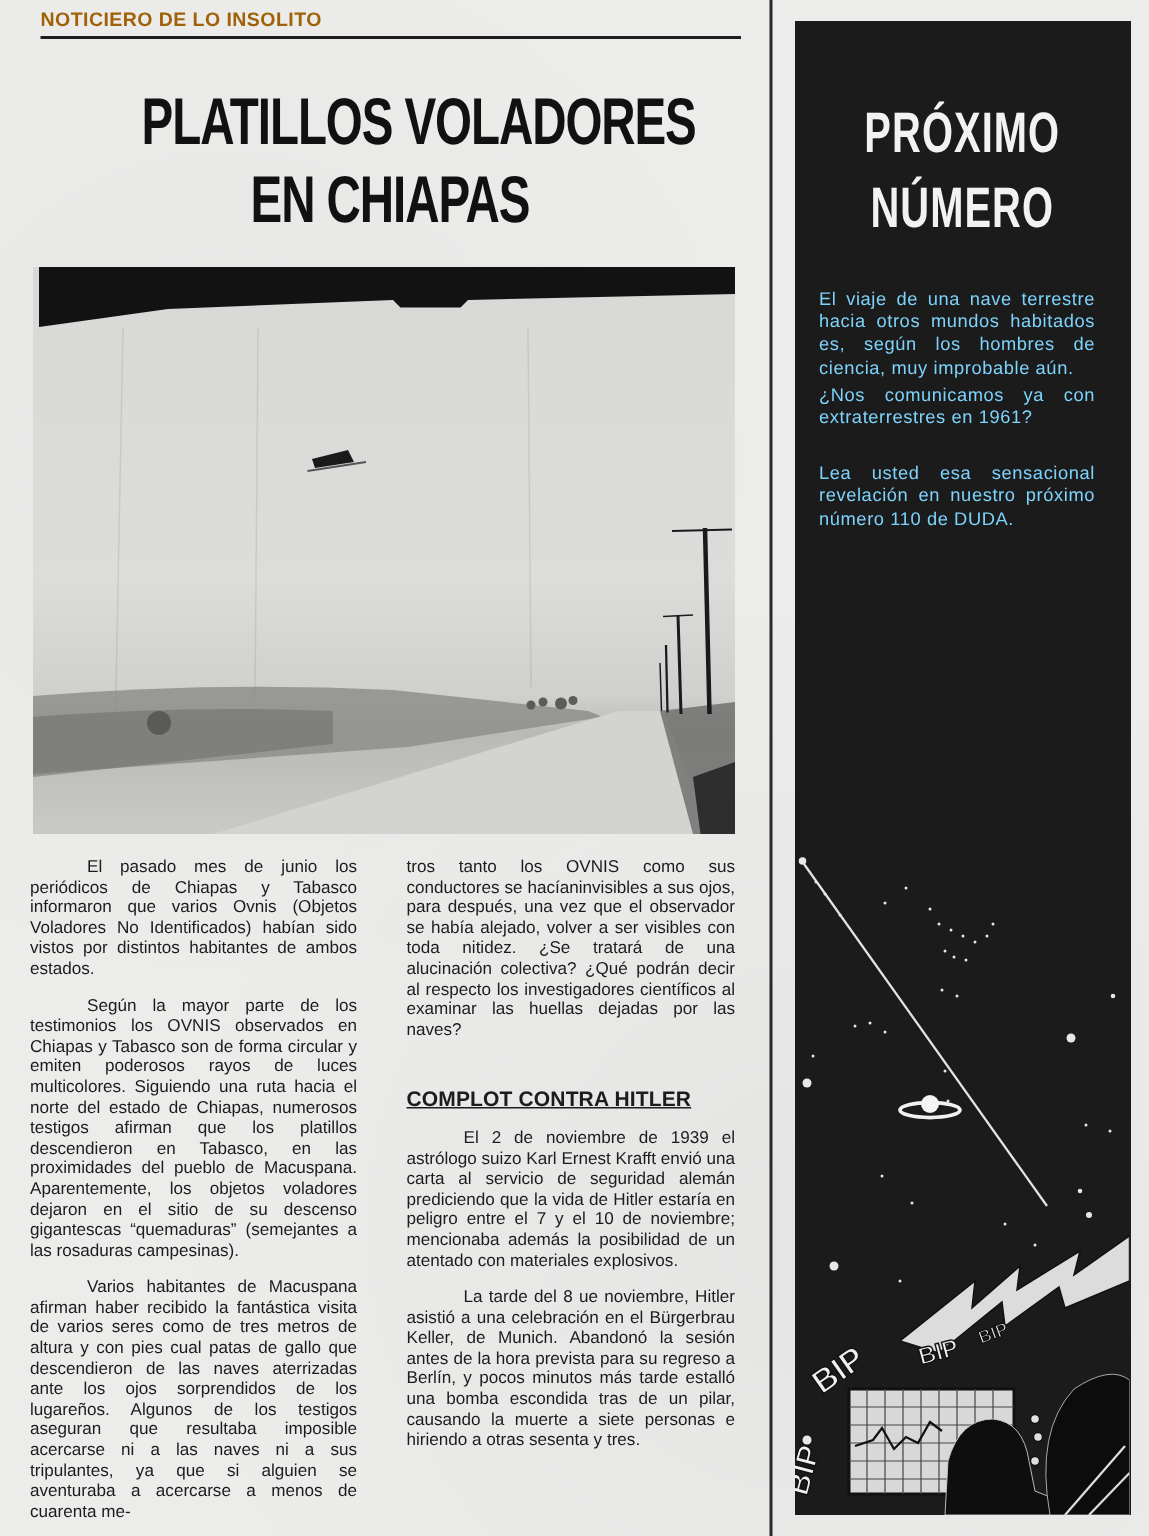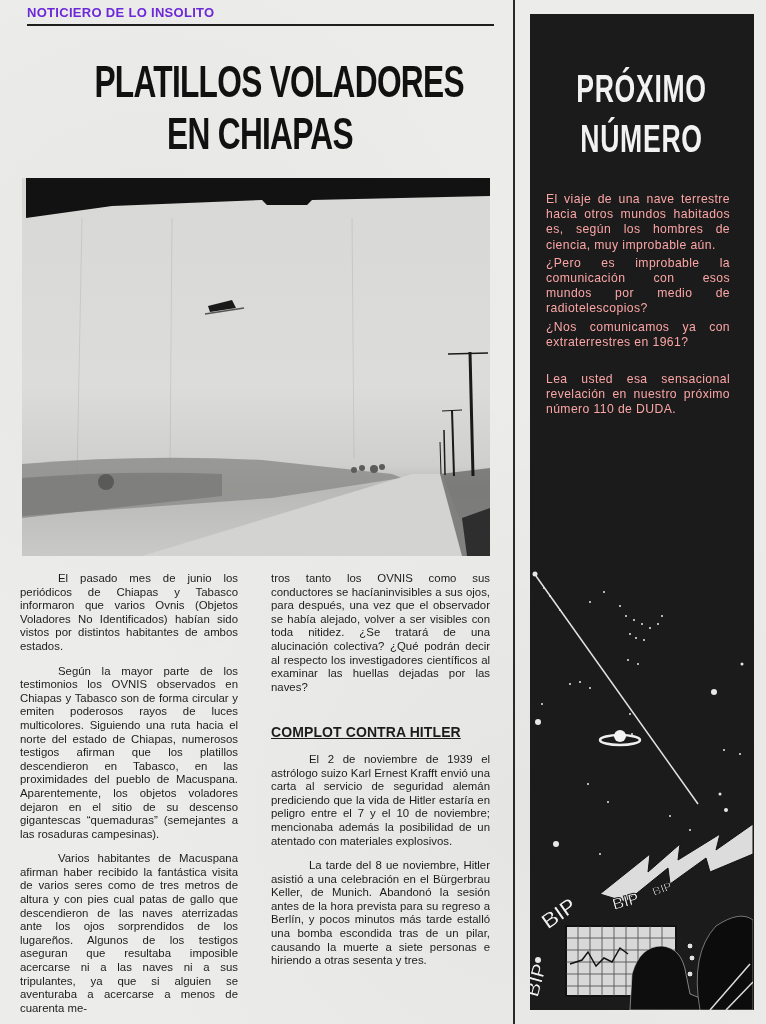--- a/index.html
+++ b/index.html
@@ -12,21 +12,21 @@
   .page-bg {
     position: absolute; inset: 0;
     background:
       radial-gradient(circle at 20% 30%, rgba(0,0,0,0.025), transparent 40%),
       radial-gradient(circle at 70% 80%, rgba(0,0,0,0.03), transparent 45%),
       #ececeb;
   }
   .section-label {
     position: absolute; left: 27px; top: 5px;
     font-size: 13px; font-weight: bold; letter-spacing: 0.3px;
-    color: #6d28d9;
+    color: #a16207;
   }
   .section-rule {
     position: absolute; left: 27px; top: 24px; width: 467px; height: 2px; background: #1e1e1e;
   }
   .col-divider {
     position: absolute; left: 513px; top: 0; width: 2px; height: 1024px; background: #2a2a2a;
   }
   .headline {
     position: absolute; left: 30px; width: 460px; top: 56px; text-align: center;
     font-family: "Liberation Sans", sans-serif; font-weight: bold;
@@ -60,21 +60,21 @@
     background: #1b1b1b; overflow: hidden;
   }
   .panel-title {
     position: absolute; left: 0; width: 223px; top: 50px; text-align: center;
     font-weight: bold; font-size: 38px; line-height: 50px; color: #f2f2f2;
     transform: scaleX(0.7); transform-origin: center top; letter-spacing: 1px;
   }
   .panel-title .line { display: block; white-space: nowrap; }
   .panel-text {
     position: absolute; left: 16px; top: 178px; width: 184px;
-    color: #fca5a5; font-size: 12.2px; line-height: 15.2px; text-align: justify;
+    color: #7dd3fc; font-size: 12.2px; line-height: 15.2px; text-align: justify;
     letter-spacing: 0.4px;
   }
   .panel-text p { margin: 0 0 3px 0; }
   .panel-text p.gap { margin-top: 22px; }
   .art { position: absolute; left: 0; top: 540px; width: 223px; height: 456px; }
 </style>
 </head>
 <body>
 
 <div class="page-bg"></div>
@@ -145,21 +145,20 @@
   <p>La tarde del 8 ue noviembre, Hitler asistió a una celebración en el Bürgerbrau Keller, de Munich. Abandonó la sesión antes de la hora prevista para su regreso a Berlín, y pocos minutos más tarde estalló una bomba escondida tras de un pilar, causando la muerte a siete personas e hiriendo a otras sesenta y tres.</p>
 </div>
 
 <aside class="panel">
   <div class="panel-title">
     <span class="line">PRÓXIMO</span>
     <span class="line">NÚMERO</span>
   </div>
   <div class="panel-text">
     <p>El viaje de una nave terrestre hacia otros mundos habitados es, según los hombres de ciencia, muy improbable aún.</p>
-    <p>¿Pero es improbable la comunicación con esos mundos por medio de radiotelescopios?</p>
     <p>¿Nos comunicamos ya con extraterrestres en 1961?</p>
     <p class="gap">Lea usted esa sensacional revelación en nuestro próximo número 110 de DUDA.</p>
   </div>
 
   <svg class="art" viewBox="0 0 223 456" xmlns="http://www.w3.org/2000/svg">
 
     <g fill="#e8e8e8">
       <circle cx="5" cy="20" r="2.5"></circle>
       <circle cx="14" cy="34" r="1"></circle>
         <circle cx="20" cy="42" r="1"></circle>

